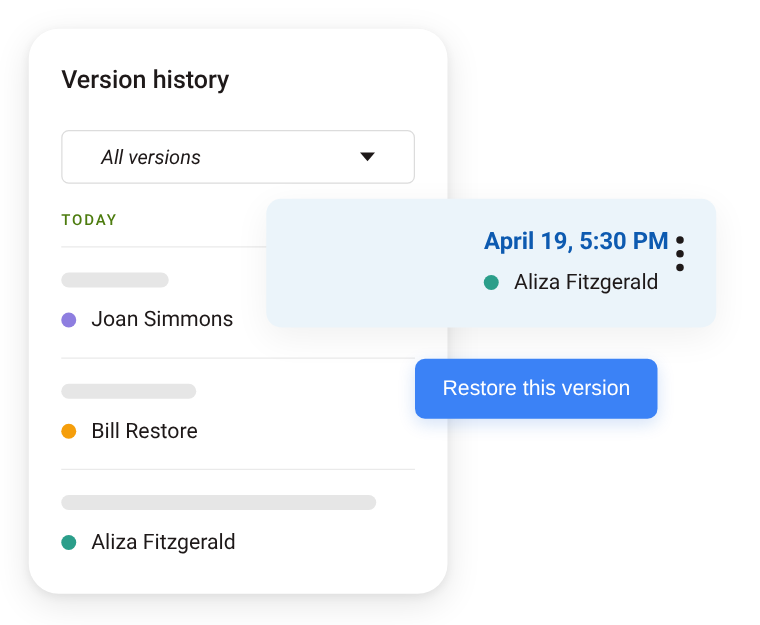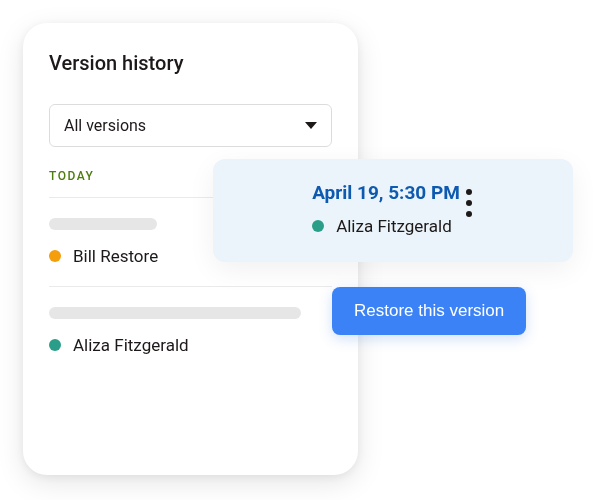--- a/index.html
+++ b/index.html
@@ -25,27 +25,28 @@
     }
     .panel-title {
       font-size: 20px;
       font-weight: 500;
       margin-bottom: 29px;
     }
     .filter-select {
       width: 100%;
       border: 1px solid #dcdcdc;
       border-radius: 6px;
-      padding: 11px 14px;
+      padding: 11px 31px;
       display: flex;
       justify-content: space-between;
       align-items: center;
       font-size: 16px;
       cursor: pointer;
       margin-bottom: 22px;
+      font-style: italic;
     }
     .caret-down {
       width: 0; height: 0;
       border-left: 6px solid transparent;
       border-right: 6px solid transparent;
       border-top: 7px solid #1e1919;
     }
     .section-label {
       font-size: 12px;
       letter-spacing: 1.5px;
@@ -85,21 +86,21 @@
       left: 213px;
       top: 159px;
       width: 360px;
       height: 103px;
       background: #ebf4fa;
       border-radius: 12px;
       padding: 22px 20px 20px 24px;
       box-shadow: 0 8px 28px rgba(0,0,0,0.06);
       display: flex;
       align-items: flex-start;
-      justify-content: center;
+      justify-content: flex-end;
     }
     .popover-main { display: flex; flex-direction: column; gap: 12px; }
     .popover-date {
       color: #0d5ab0;
       font-weight: 700;
       font-size: 19px;
     }
     .kebab {
       display: flex;
       flex-direction: column;
@@ -133,20 +134,27 @@
 <div class="panel">
   <h2 class="panel-title">Version history</h2>
 
   <div class="filter-select">
     <span>All versions</span>
     <span class="caret-down"></span>
   </div>
 
   <div class="section-label">TODAY</div>
 
+  <div class="version-item">
+    <div class="skeleton sk-sm"></div>
+    <div class="author-row">
+      <span class="dot" style="background:#8e7ee0"></span>
+      <span class="author-name">Joan Simmons</span>
+    </div>
+  </div>
 
   <div class="version-item">
     <div class="skeleton sk-md"></div>
     <div class="author-row">
       <span class="dot" style="background:#f59e0b"></span>
       <span class="author-name">Bill Restore</span>
     </div>
   </div>
 
   <div class="version-item">

